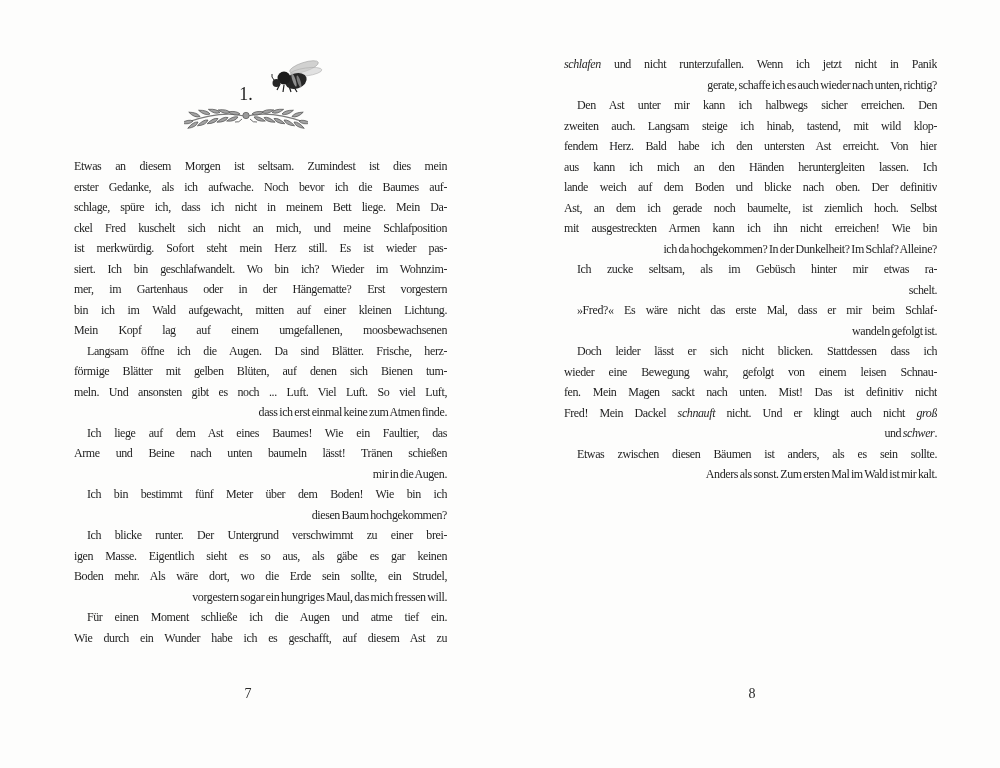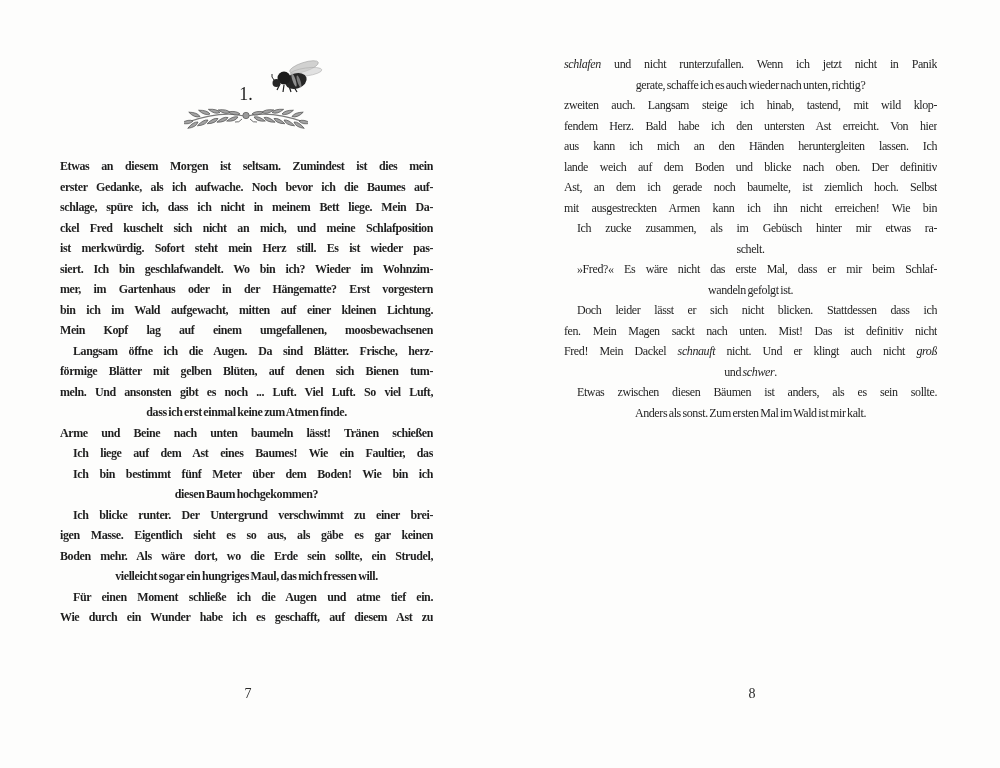--- a/index.html
+++ b/index.html
@@ -18,28 +18,28 @@
     position: absolute; left: 196px; top: 84px; width: 100px;
     text-align: center; font-size: 18px; line-height: 20px; color: #222;
   }
   .ornament { position: absolute; left: 184px; top: 103px; width: 124px; height: 30px; }
 
   .col {
     position: absolute; width: 373px;
     font-size: 12px; line-height: 20.5px;
     letter-spacing: -0.4px; word-spacing: -1px;
   }
-  .col-left  { left: 60px;  top: 156px; font-weight: bold; }
+  .col-left  { left: 74px;  top: 156px; }
   .col-right { left: 564px; top: 54px; }
 
   .line {
     height: 20.5px; overflow: hidden;
     text-align: justify; text-align-last: justify;
   }
-  .line.end { text-align: center; text-align-last: auto; }
+  .line.end { text-align: right; text-align-last: auto; }
   .line.indent { text-indent: 13px; }
   .line i { font-style: italic; }
 
   .pagenum {
     position: absolute; top: 686px; width: 40px;
     text-align: center; font-size: 14px; color: #2a2a2a;
   }
   .pagenum-left  { left: 228px; }
   .pagenum-right { left: 732px; }
 </style>
@@ -96,45 +96,49 @@
       <div class="line"><span>ckel Fred kuschelt sich nicht an mich, und meine Schlafposition</span></div>
       <div class="line"><span>ist merkwürdig. Sofort steht mein Herz still. Es ist wieder pas-</span></div>
       <div class="line"><span>siert. Ich bin geschlafwandelt. Wo bin ich? Wieder im Wohnzim-</span></div>
       <div class="line"><span>mer, im Gartenhaus oder in der Hängematte? Erst vorgestern</span></div>
       <div class="line"><span>bin ich im Wald aufgewacht, mitten auf einer kleinen Lichtung.</span></div>
       <div class="line"><span>Mein Kopf lag auf einem umgefallenen, moosbewachsenen</span></div>
       <div class="line indent"><span>Langsam öffne ich die Augen. Da sind Blätter. Frische, herz-</span></div>
       <div class="line"><span>förmige Blätter mit gelben Blüten, auf denen sich Bienen tum-</span></div>
       <div class="line"><span>meln. Und ansonsten gibt es noch ... Luft. Viel Luft. So viel Luft,</span></div>
       <div class="line end"><span>dass ich erst einmal keine zum Atmen finde.</span></div>
+      <div class="line indent"><span>Ich liege auf dem Ast eines Baumes! Wie ein Faultier, das</span></div>
       <div class="line"><span>Arme und Beine nach unten baumeln lässt! Tränen schießen</span></div>
-      <div class="line indent"><span>Ich liege auf dem Ast eines Baumes! Wie ein Faultier, das</span></div>
+      <div class="line end"><span>mir in die Augen.</span></div>
       <div class="line indent"><span>Ich bin bestimmt fünf Meter über dem Boden! Wie bin ich</span></div>
       <div class="line end"><span>diesen Baum hochgekommen?</span></div>
       <div class="line indent"><span>Ich blicke runter. Der Untergrund verschwimmt zu einer brei-</span></div>
       <div class="line"><span>igen Masse. Eigentlich sieht es so aus, als gäbe es gar keinen</span></div>
       <div class="line"><span>Boden mehr. Als wäre dort, wo die Erde sein sollte, ein Strudel,</span></div>
-      <div class="line end"><span>vielleicht sogar ein hungriges Maul, das mich fressen will.</span></div>
+      <div class="line end"><span>vorgestern sogar ein hungriges Maul, das mich fressen will.</span></div>
       <div class="line indent"><span>Für einen Moment schließe ich die Augen und atme tief ein.</span></div>
       <div class="line"><span>Wie durch ein Wunder habe ich es geschafft, auf diesem Ast zu</span></div>
     </div>
   <div class="col col-right">
       <div class="line"><i>schlafen</i><span> und nicht runterzufallen. Wenn ich jetzt nicht in Panik</span></div>
       <div class="line end"><span>gerate, schaffe ich es auch wieder nach unten, richtig?</span></div>
+      <div class="line indent"><span>Den Ast unter mir kann ich halbwegs sicher erreichen. Den</span></div>
       <div class="line"><span>zweiten auch. Langsam steige ich hinab, tastend, mit wild klop-</span></div>
       <div class="line"><span>fendem Herz. Bald habe ich den untersten Ast erreicht. Von hier</span></div>
       <div class="line"><span>aus kann ich mich an den Händen heruntergleiten lassen. Ich</span></div>
       <div class="line"><span>lande weich auf dem Boden und blicke nach oben. Der definitiv</span></div>
       <div class="line"><span>Ast, an dem ich gerade noch baumelte, ist ziemlich hoch. Selbst</span></div>
       <div class="line"><span>mit ausgestreckten Armen kann ich ihn nicht erreichen! Wie bin</span></div>
-      <div class="line indent"><span>Ich zucke zusammen, als im Gebüsch hinter mir etwas ra-</span></div>
+      <div class="line end"><span>ich da hochgekommen? In der Dunkelheit? Im Schlaf? Alleine?</span></div>
+      <div class="line indent"><span>Ich zucke seltsam, als im Gebüsch hinter mir etwas ra-</span></div>
       <div class="line end"><span>schelt.</span></div>
       <div class="line indent"><span>»Fred?« Es wäre nicht das erste Mal, dass er mir beim Schlaf-</span></div>
       <div class="line end"><span>wandeln gefolgt ist.</span></div>
       <div class="line indent"><span>Doch leider lässt er sich nicht blicken. Stattdessen dass ich</span></div>
+      <div class="line"><span>wieder eine Bewegung wahr, gefolgt von einem leisen Schnau-</span></div>
       <div class="line"><span>fen. Mein Magen sackt nach unten. Mist! Das ist definitiv nicht</span></div>
       <div class="line"><span>Fred! Mein Dackel </span><i>schnauft</i><span> nicht. Und er klingt auch nicht </span><i>groß</i></div>
       <div class="line end"><span>und </span><i>schwer</i><span>.</span></div>
       <div class="line indent"><span>Etwas zwischen diesen Bäumen ist anders, als es sein sollte.</span></div>
       <div class="line end"><span>Anders als sonst. Zum ersten Mal im Wald ist mir kalt.</span></div>
     </div>
 
   <div class="pagenum pagenum-left">7</div>
   <div class="pagenum pagenum-right">8</div>
 

